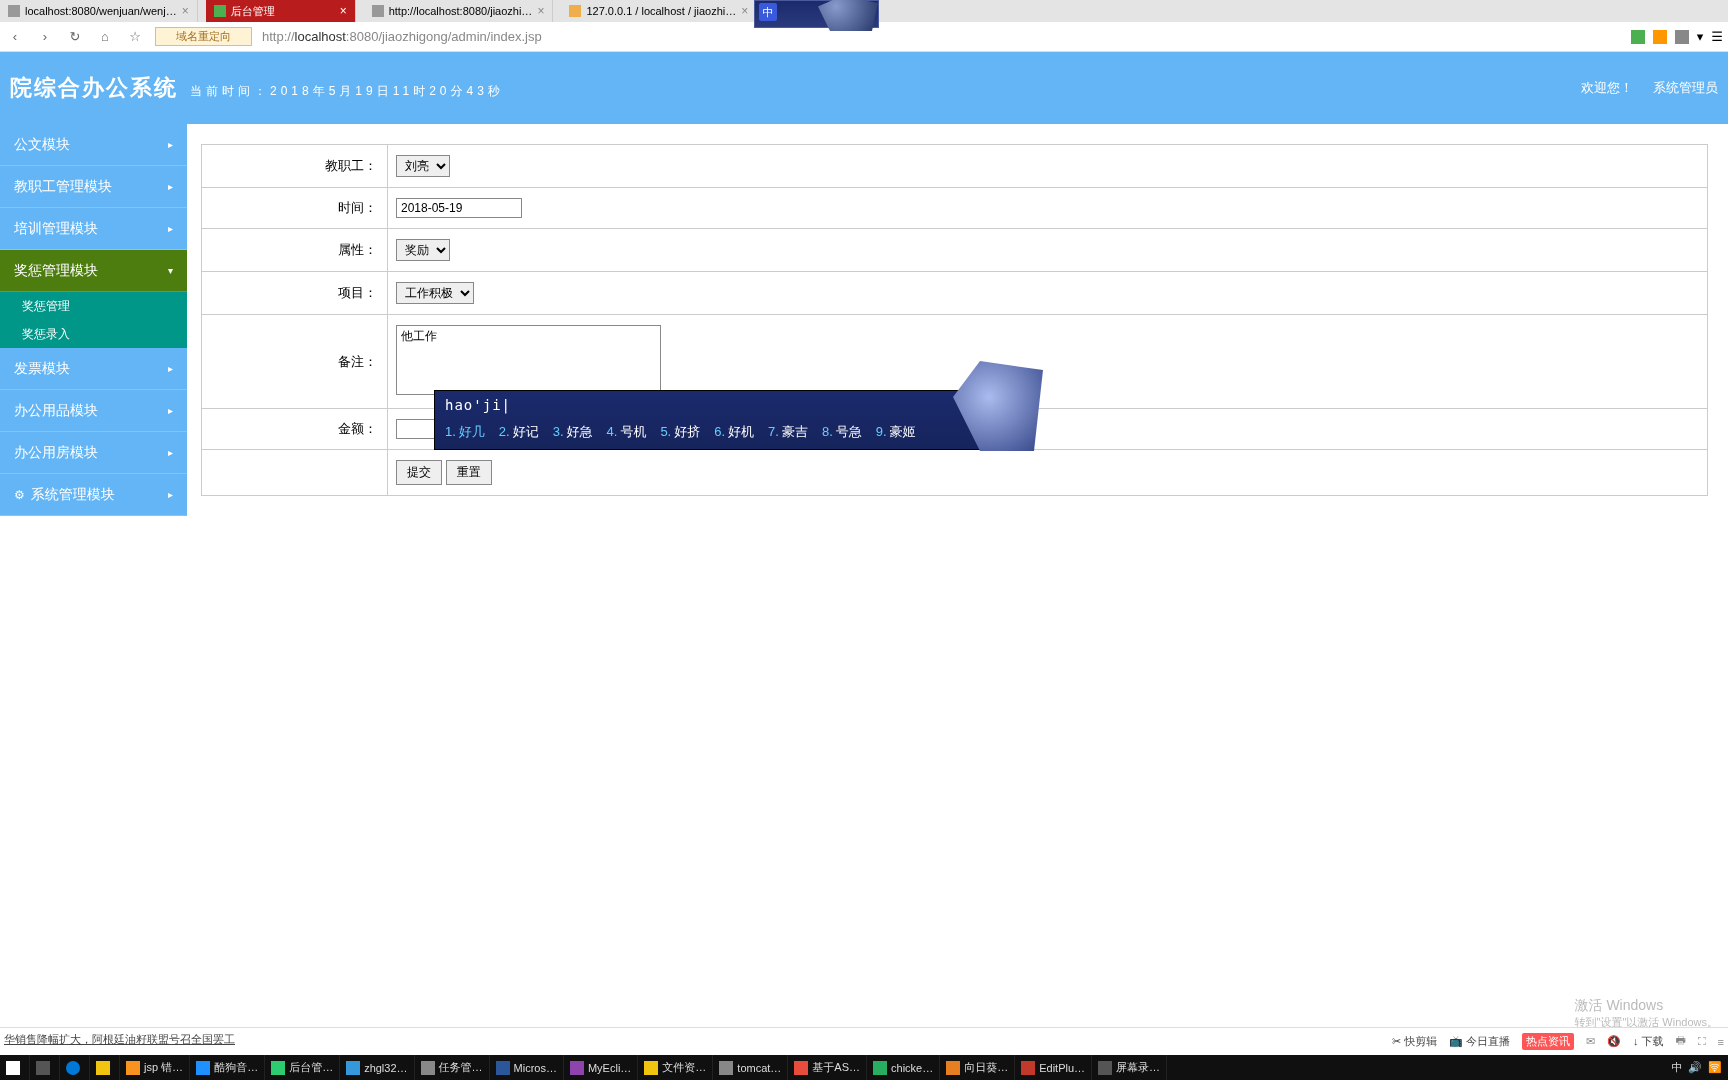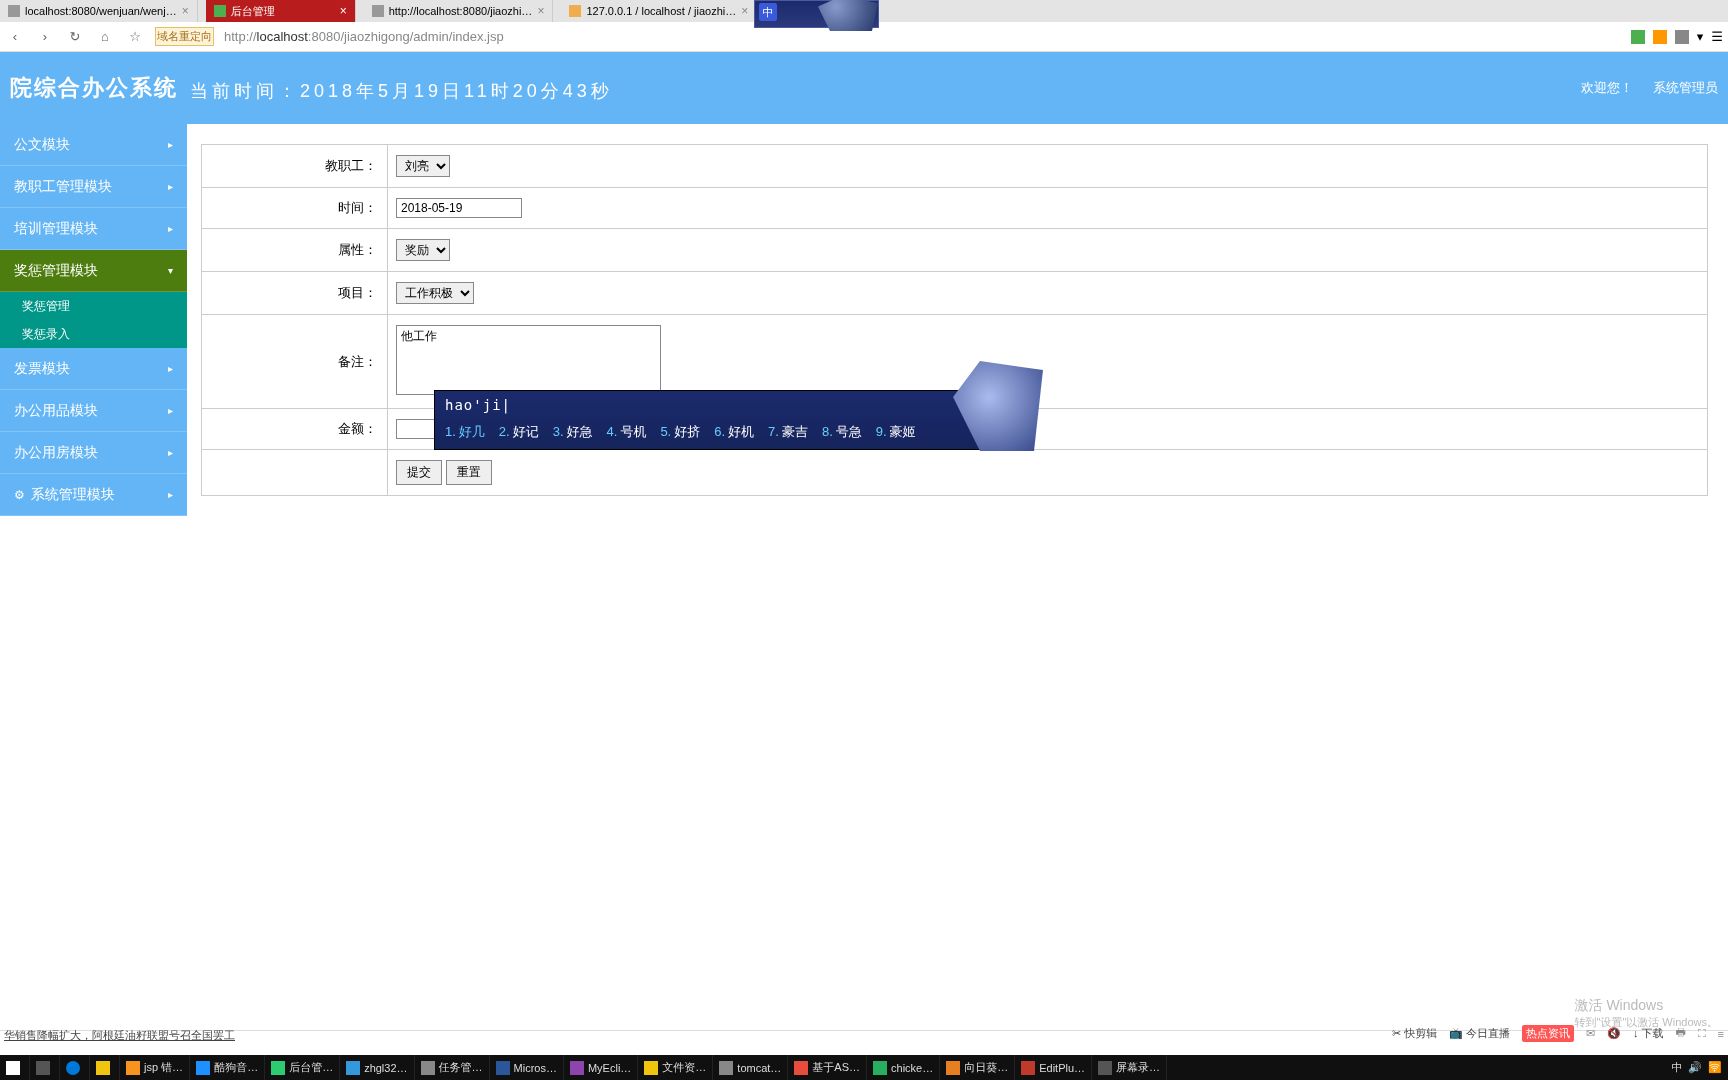--- a/index.html
+++ b/index.html
@@ -9,35 +9,35 @@
 .browser-tabs { height: 22px; background: #e4e4e4; display: flex; align-items: center; font-size: 11px; gap: 8px; }
 .tab { height: 22px; display: flex; align-items: center; padding: 0 8px; border-right: 1px solid #ccc; gap: 5px; min-width: 150px; }
 .tab.active { background: #b91c1c; color: #fff; }
 .tab .favicon { width: 12px; height: 12px; background: #999; display: inline-block; }
 .tab .close { margin-left: auto; font-size: 12px; color: #888; }
 .tab.active .close { color: #fff; }
 .newtab { width: 24px; text-align: center; font-size: 14px; color: #666; }
 
 .browser-bar { height: 30px; display: flex; align-items: center; gap: 10px; padding: 0 5px; border-bottom: 1px solid #ddd; font-size: 13px; }
 .nav-icon { width: 20px; text-align: center; color: #666; }
-.url-badge { background: #fff3d6; border: 1px solid #e0c068; padding: 1px 1px; font-size: 11px; color: #a07020; }
+.url-badge { background: #fff3d6; border: 1px solid #e0c068; padding: 1px 20px; font-size: 11px; color: #a07020; }
 .url { color: #888; }
 .url b { color: #333; font-weight: normal; }
 .browser-right { margin-left: auto; display: flex; gap: 8px; align-items: center; }
 .ext-icon { width:14px; height:14px; }
 
 
 .ime-widget { position: absolute; top: 0; left: 754px; width: 125px; height: 28px; background: linear-gradient(#1a2a6c,#2a3a7c); border: 1px solid #4a5a9c; z-index: 50; }
 .ime-widget .zh { position: absolute; top: 2px; left: 4px; width: 18px; height: 18px; background: #3a5adc; color:#fff; font-size:11px; text-align:center; line-height:18px; border-radius:2px; }
 .ime-art { position:absolute; right:0; top:-5px; width:60px; height:35px; background: radial-gradient(circle at 30% 30%, #8899cc, #223366); clip-path: polygon(20% 100%, 0 30%, 40% 0, 100% 20%, 90% 100%); }
 
 
 .app-header { height: 72px; background: #64b5f6; color: #fff; display: flex; align-items: center; padding: 4px 10px; }
 .app-title { font-size: 22px; font-weight: bold; letter-spacing: 2px; }
-.app-time { font-size: 18px; margin-left: 12px; margin-top: 6px; letter-spacing: 4px;}
+.app-time { font-size: 12px; margin-left: 12px; margin-top: 6px; letter-spacing: 4px;}
 .app-header-right { margin-left: auto; font-size: 13px; display:flex; gap:20px;}
 
 
 .page { display: flex; height: calc(100% - 108px - 48px); }
 .sidebar { width: 187px; background: #fff; }
 .side-item { height: 42px; display: flex; align-items: center; padding: 0 14px; color: #fff; background: #64b5f6; font-size: 14px; border-bottom: 1px solid rgba(255,255,255,0.2); position: relative; }
 .side-item .caret { position: absolute; right: 14px; font-size: 10px; }
 .side-item.gear::before { content:"⚙"; margin-right:6px; font-size:12px; }
 .side-item.active { background: #4d7c0f; }
 .side-sub { height: 28px; display: flex; align-items: center; padding: 0 22px; color: #fff; background: #009688; font-size: 12px; }
@@ -56,21 +56,21 @@
 .ime-bar { position: absolute; top: 390px; left: 434px; width: 580px; background: linear-gradient(#1a2a6c,#16245c); border: 1px solid #000; color: #fff; z-index: 100; }
 .ime-input { padding: 6px 10px; font-family: monospace; font-size: 14px; letter-spacing:1px;}
 .ime-input::after { content:"|"; animation: blink 1s infinite; }
 .ime-cands { padding: 4px 10px 8px; font-size: 13px; display: flex; gap: 14px; }
 .ime-cands span b { color: #6cf; font-weight:normal; margin-right:3px;}
 .ime-cands span:first-child { color: #6cf; }
 .ime-arrows { margin-left:auto; color:#6cf;}
 .ime-art2 { position:absolute; right:-30px; top:-30px; width:90px; height:90px; background: radial-gradient(circle at 40% 40%, #aabbee, #334488); clip-path: polygon(30% 100%, 0 40%, 30% 0, 100% 10%, 90% 100%); }
 
 
-.ticker { position: absolute; bottom: 25px; left: 0; right: 0; height: 20px; border-top:1px solid #ddd; display:flex; align-items:flex-end; font-size:11px; padding:12px 4px; color:#444;}
+.ticker { position: absolute; bottom: 25px; left: 0; right: 0; height: 28px; border-top:1px solid #ddd; display:flex; align-items:flex-start; font-size:11px; padding:4px 4px; color:#444;}
 .ticker .news { text-decoration: underline; }
 .ticker-right { margin-left:auto; display:flex; gap:12px; align-items:center;}
 .ticker-right .hot { background:#ff5555; color:#fff; padding:1px 4px; border-radius:2px;}
 .ticker-right .ico { color:#888; }
 
 
 .watermark { position: absolute; bottom: 50px; right: 10px; color: #bbb; font-size: 14px; text-align:left;}
 .watermark .sm { font-size: 11px; }
 
 

